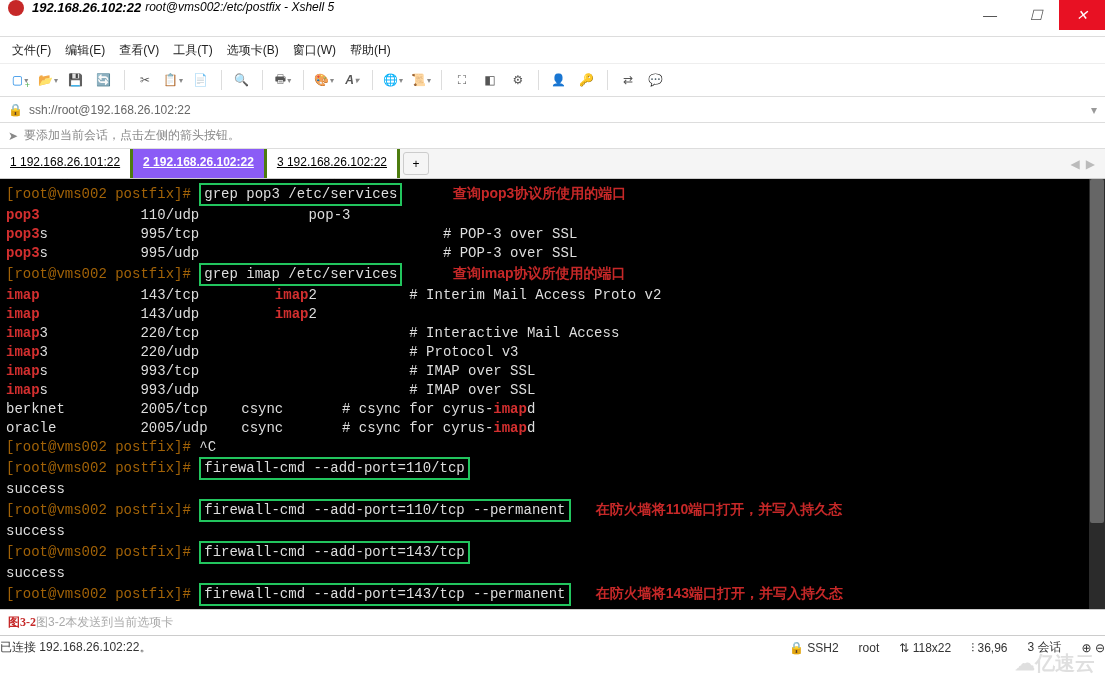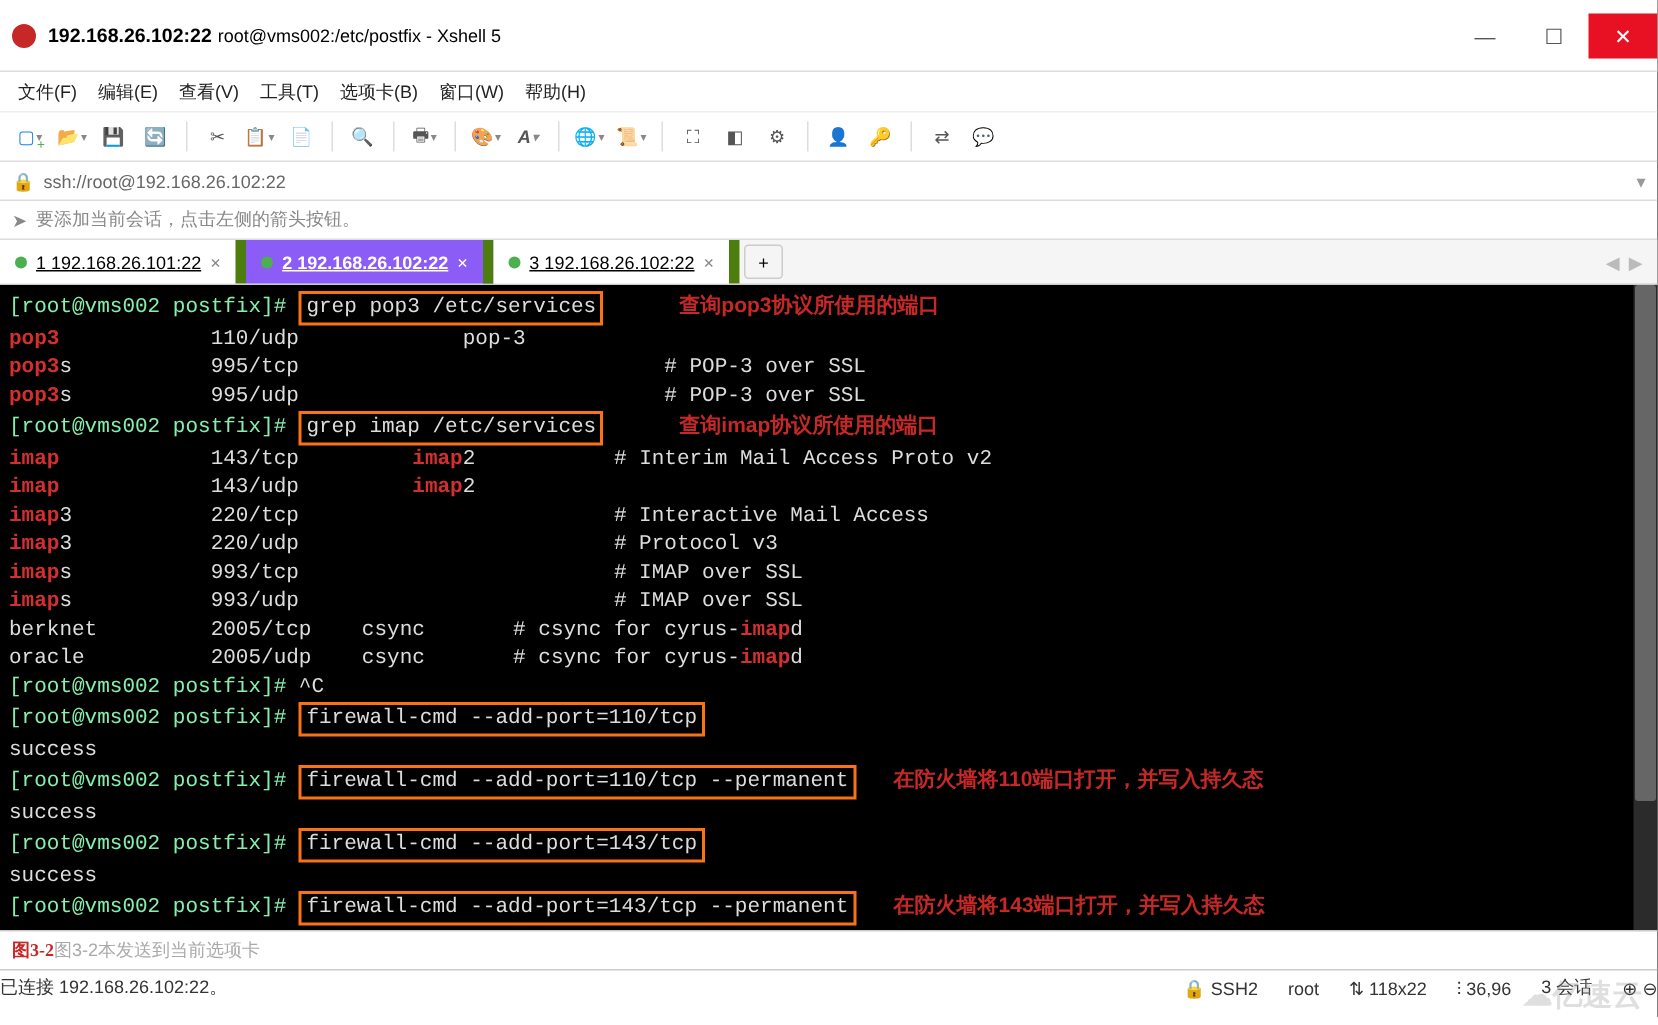--- a/index.html
+++ b/index.html
@@ -1,44 +1,44 @@
 <!DOCTYPE html>
 <html><head>
 <meta charset="utf-8">
 <style>
 * { box-sizing: border-box; margin: 0; padding: 0; }
 body { font-family: "Microsoft YaHei", "SimSun", Arial, sans-serif; font-size: 12px; background: #fff; width: 1105px; height: 683px; overflow: hidden; position: relative; }
-.titlebar { height: 48px; background: #fff; border-bottom: 1px solid #ddd; display: flex; align-items: center; padding-left: 8px; }
+.titlebar { height: 37px; background: #fff; border-bottom: 1px solid #ddd; display: flex; padding-left: 8px; font-style: italic; }
 .app-icon { width: 16px; height: 16px; background: #c62828; border-radius: 50%; margin-right: 8px; }
 .title-text { font-weight: bold; font-size: 13px; }
 .title-sub { color: #000000; margin-left: 4px; }
 .win-controls { margin-left: auto; display: flex; }
 .win-btn { width: 46px; height: 30px; display: flex; align-items: center; justify-content: center; font-size: 14px; color: #555; cursor: pointer; }
 .win-close { background: #e81123; color: #fff; width: 46px; }
 .menubar { height: 26px; display: flex; align-items: center; padding: 0 12px; gap: 14px; color: #222; }
 .menubar span { cursor: pointer; }
 .toolbar { height: 34px; display: flex; align-items: center; padding: 0 8px; gap: 4px; border-top: 1px solid #eee; border-bottom: 1px solid #ddd; }
 .tb-btn { width: 24px; height: 24px; display: flex; align-items: center; justify-content: center; color: #555; cursor: pointer; border-radius: 3px; position: relative; }
 .tb-sep { width: 1px; height: 20px; background: #ddd; margin: 0 4px; }
 .tb-dd { font-size: 8px; margin-left: 1px; color: #888; }
 .addrbar { height: 26px; display: flex; align-items: center; padding: 0 8px; border-bottom: 1px solid #ddd; color: #666; gap: 6px; }
 .hintbar { height: 26px; display: flex; align-items: center; padding: 0 8px; border-bottom: 1px solid #ddd; color: #888; gap: 6px; }
 .tabs { height: 30px; display: flex; align-items: stretch; background: #f5f5f5; border-bottom: 1px solid #ccc; }
-.tab { display: flex; align-items: center; padding: 0 10px; border-right: 7px solid #4d7c0f; gap: 6px; cursor: pointer; background: #fff; }
+.tab { display: flex; align-items: center; padding: 0 10px; border-right: 3px solid #4d7c0f; gap: 6px; cursor: pointer; background: #fff; flex-direction: column; }
 .tab.active { background: #8b5cf6; color: #fff; }
 .tab.active .tab-close { color: #fff; }
 .tab-dot { width: 8px; height: 8px; border-radius: 50%; background: #4caf50; }
 .tab-close { color: #888; font-size: 12px; }
 .tab-add { width: 26px; display: flex; align-items: center; justify-content: center; border: 1px solid #ccc; margin: 3px; border-radius: 3px; cursor: pointer; }
 .nav-arrows { margin-left: auto; display: flex; align-items: center; padding-right: 10px; color: #bbb; gap: 6px; }
 .terminal { background: #000; color: #ddd; font-family: "Consolas", "Courier New", monospace; font-size: 14px; line-height: 19px; padding: 4px 6px; height: 430px; overflow: hidden; position: relative; }
 .scrollbar { position: absolute; right: 0; top: 0; width: 16px; height: 100%; background: #2b2b2b; }
 .scrollbar-thumb { position: absolute; right: 1px; width: 14px; background: #666; border-radius: 2px; }
-.prompt { color: #86efac; }
-.highlight-cmd { border: 2px solid #f97316; background: rgba(0,0,0,0); padding: 0 3px; display: inline-block; }
+.prompt { color: #a16207; }
+.highlight-cmd { border: 2px solid #22c55e; background: rgba(0,0,0,0); padding: 0 3px; display: inline-block; }
 .ann { color: #c62828; font-weight: bold; font-family: "Microsoft YaHei", sans-serif; }
 .red-kw { color: #d32f2f; font-weight: bold; }
 .term-line { white-space: pre; }
 .inputbar { height: 26px; border-top: 1px solid #ccc; display: flex; align-items: center; padding: 0 8px; color: #aaa; }
 .statusbar { height: 24px; border-top: 1px solid #ccc; display: flex; align-items: center; padding: 0 0; gap: 20px; color: #333; font-size: 12px; }
 .statusbar .spacer { flex: 1; }
 .logo-ys { position: absolute; right: 10px; bottom: 6px; opacity: 0.3; font-size: 20px; font-weight: bold; color: #999; }
 .fig-label { position: absolute; left: 12px; bottom: 48px; color: #c62828; font-weight: bold; font-family: "Microsoft YaHei"; text-align: right; }
 </style>
 </head>

